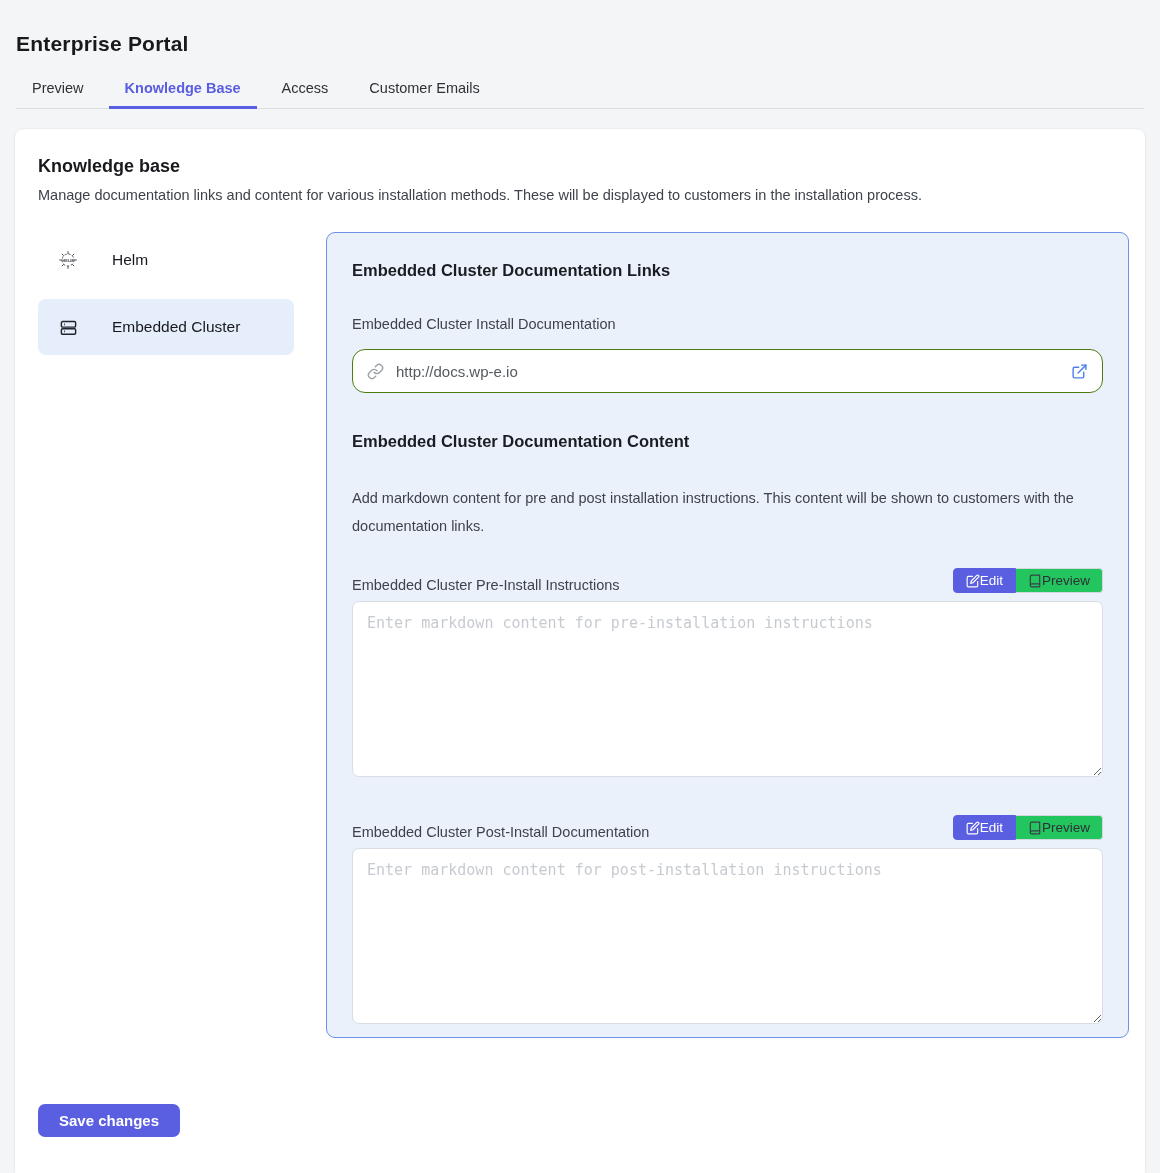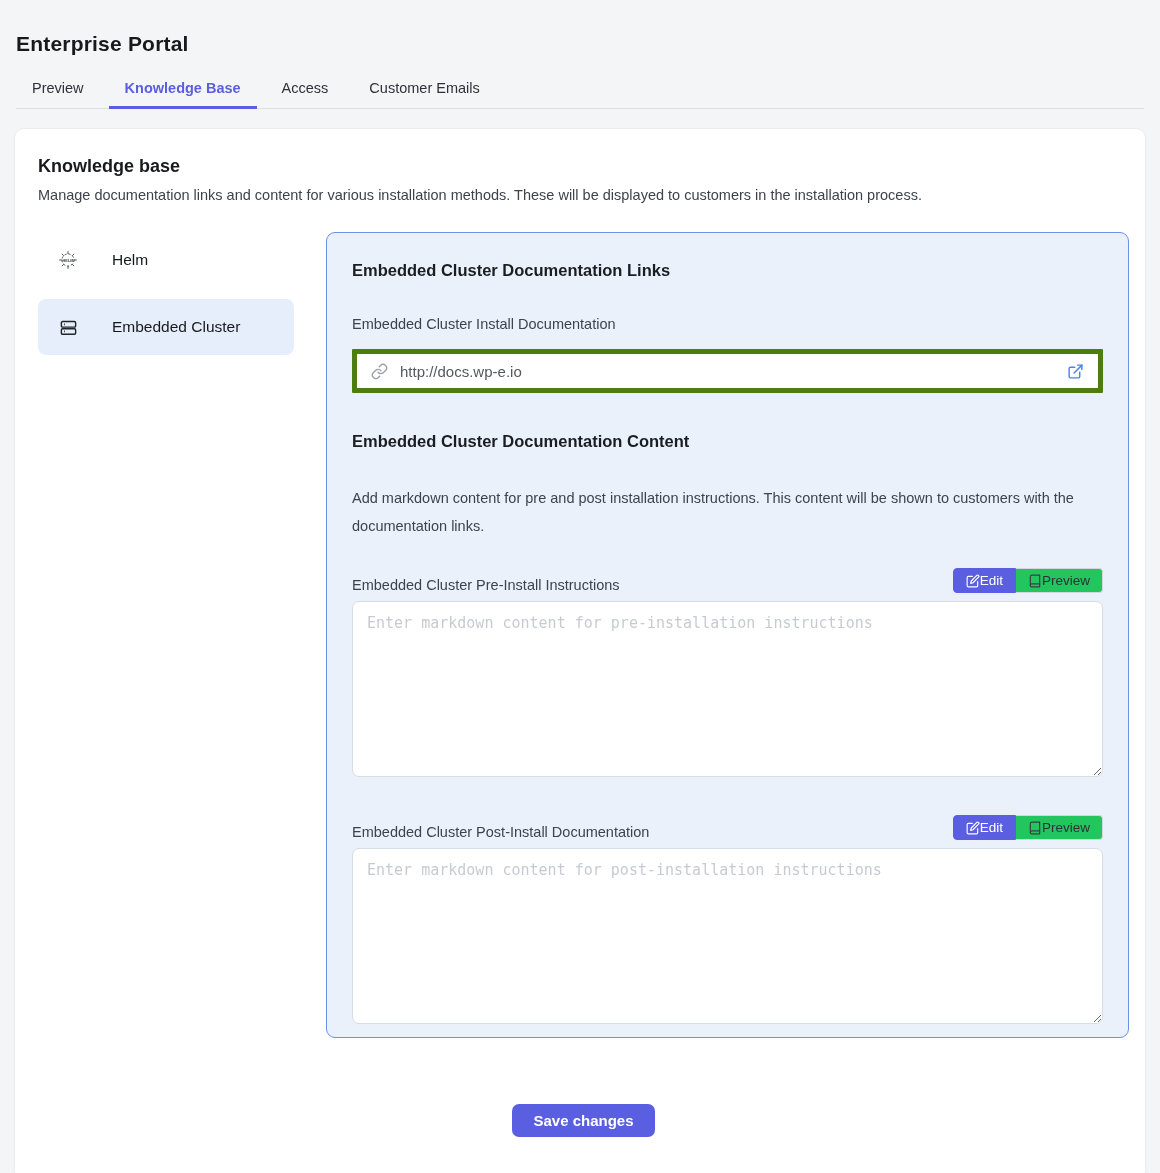--- a/index.html
+++ b/index.html
@@ -40,21 +40,21 @@
   .side-icon { width:20px; height:20px; display:flex; align-items:center; justify-content:center; }
   
   .panel {
     flex:1; background:#EBF1FB; border:1px solid #6B92E5; border-radius:9px;
     padding:28px 25px 13px;
   }
   .panel-heading { font-size:16.5px; font-weight:700; color:#1A1D22; }
   .field-label { font-size:14.5px; color:#3E434B; }
   .label-links { margin-top:36px; }
   .url-wrap {
-    margin-top:17px; height:44px; background:#fff; border:5px solid #4d7c0f; border-radius:1px;
+    margin-top:17px; height:44px; background:#fff; border:1px solid #4d7c0f; border-radius:13px;
     display:flex; align-items:center; padding:0 14px; gap:12px;
   }
   .url-input {
     flex:1; border:none; outline:none; font-family:"Liberation Sans", sans-serif;
     font-size:15px; color:#55595F; background:transparent; height:100%;
   }
   .heading-content { margin-top:39px; }
   .content-desc { margin-top:33px; font-size:14.5px; line-height:28px; color:#3E434B; }
   .label-row { margin-top:28px; display:flex; justify-content:space-between; align-items:flex-end; }
   .label-row.second { margin-top:38px; }
@@ -71,21 +71,21 @@
     border-radius:0 4px 4px 0;
   }
   .md-area {
     display:block; width:100%; height:176px; margin-top:8px; background:#fff;
     border:1px solid #D8DDE4; border-radius:7px; padding:12px 14px;
     font-family:"DejaVu Sans Mono", monospace; font-size:15px; color:#333;
     resize:vertical; outline:none;
   }
   .md-area::placeholder { color:#C7CBD1; }
   
-  .save-row { display:flex; justify-content:center; margin-top:66px; }
+  .save-row { display:flex; justify-content:flex-start; margin-top:66px; }
   .save-btn {
     background:#5A5EE0; color:#fff; border:none; border-radius:7px; height:33px;
     padding:0 21px; font-size:15px; font-weight:700; cursor:pointer;
     font-family:"Liberation Sans", sans-serif;
   }
   svg { display:block; }
 </style>
 </head>
 <body>
 

